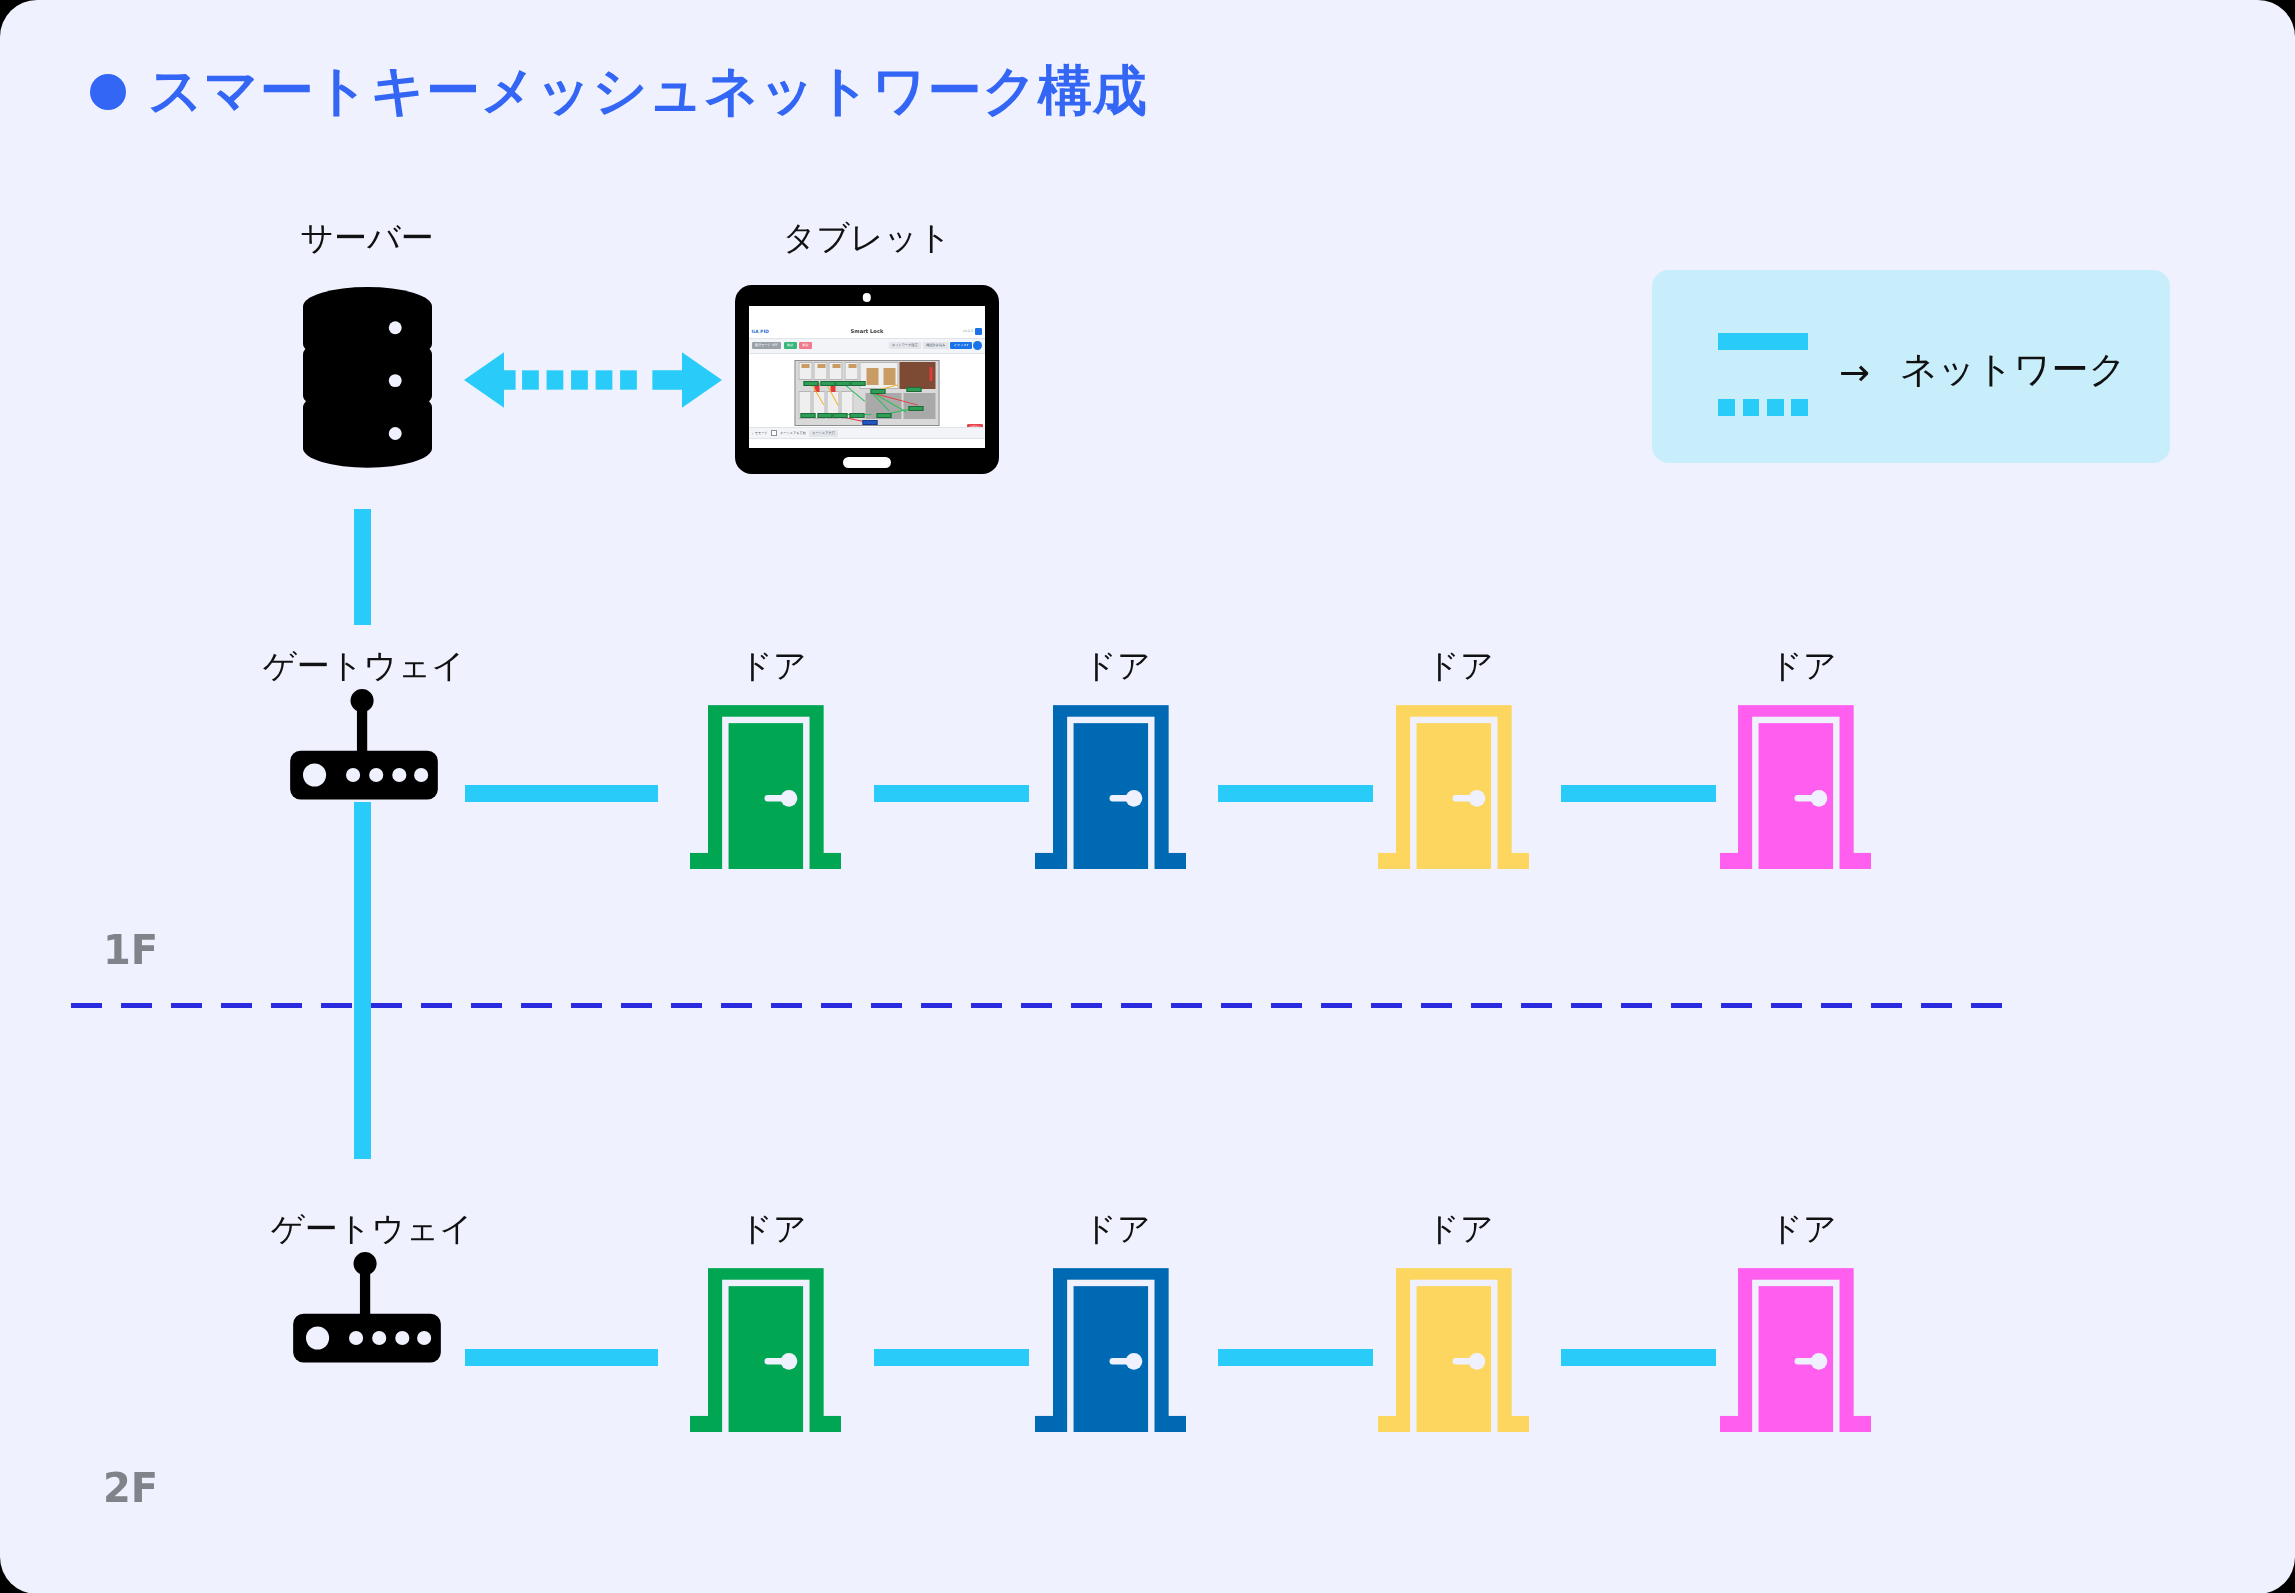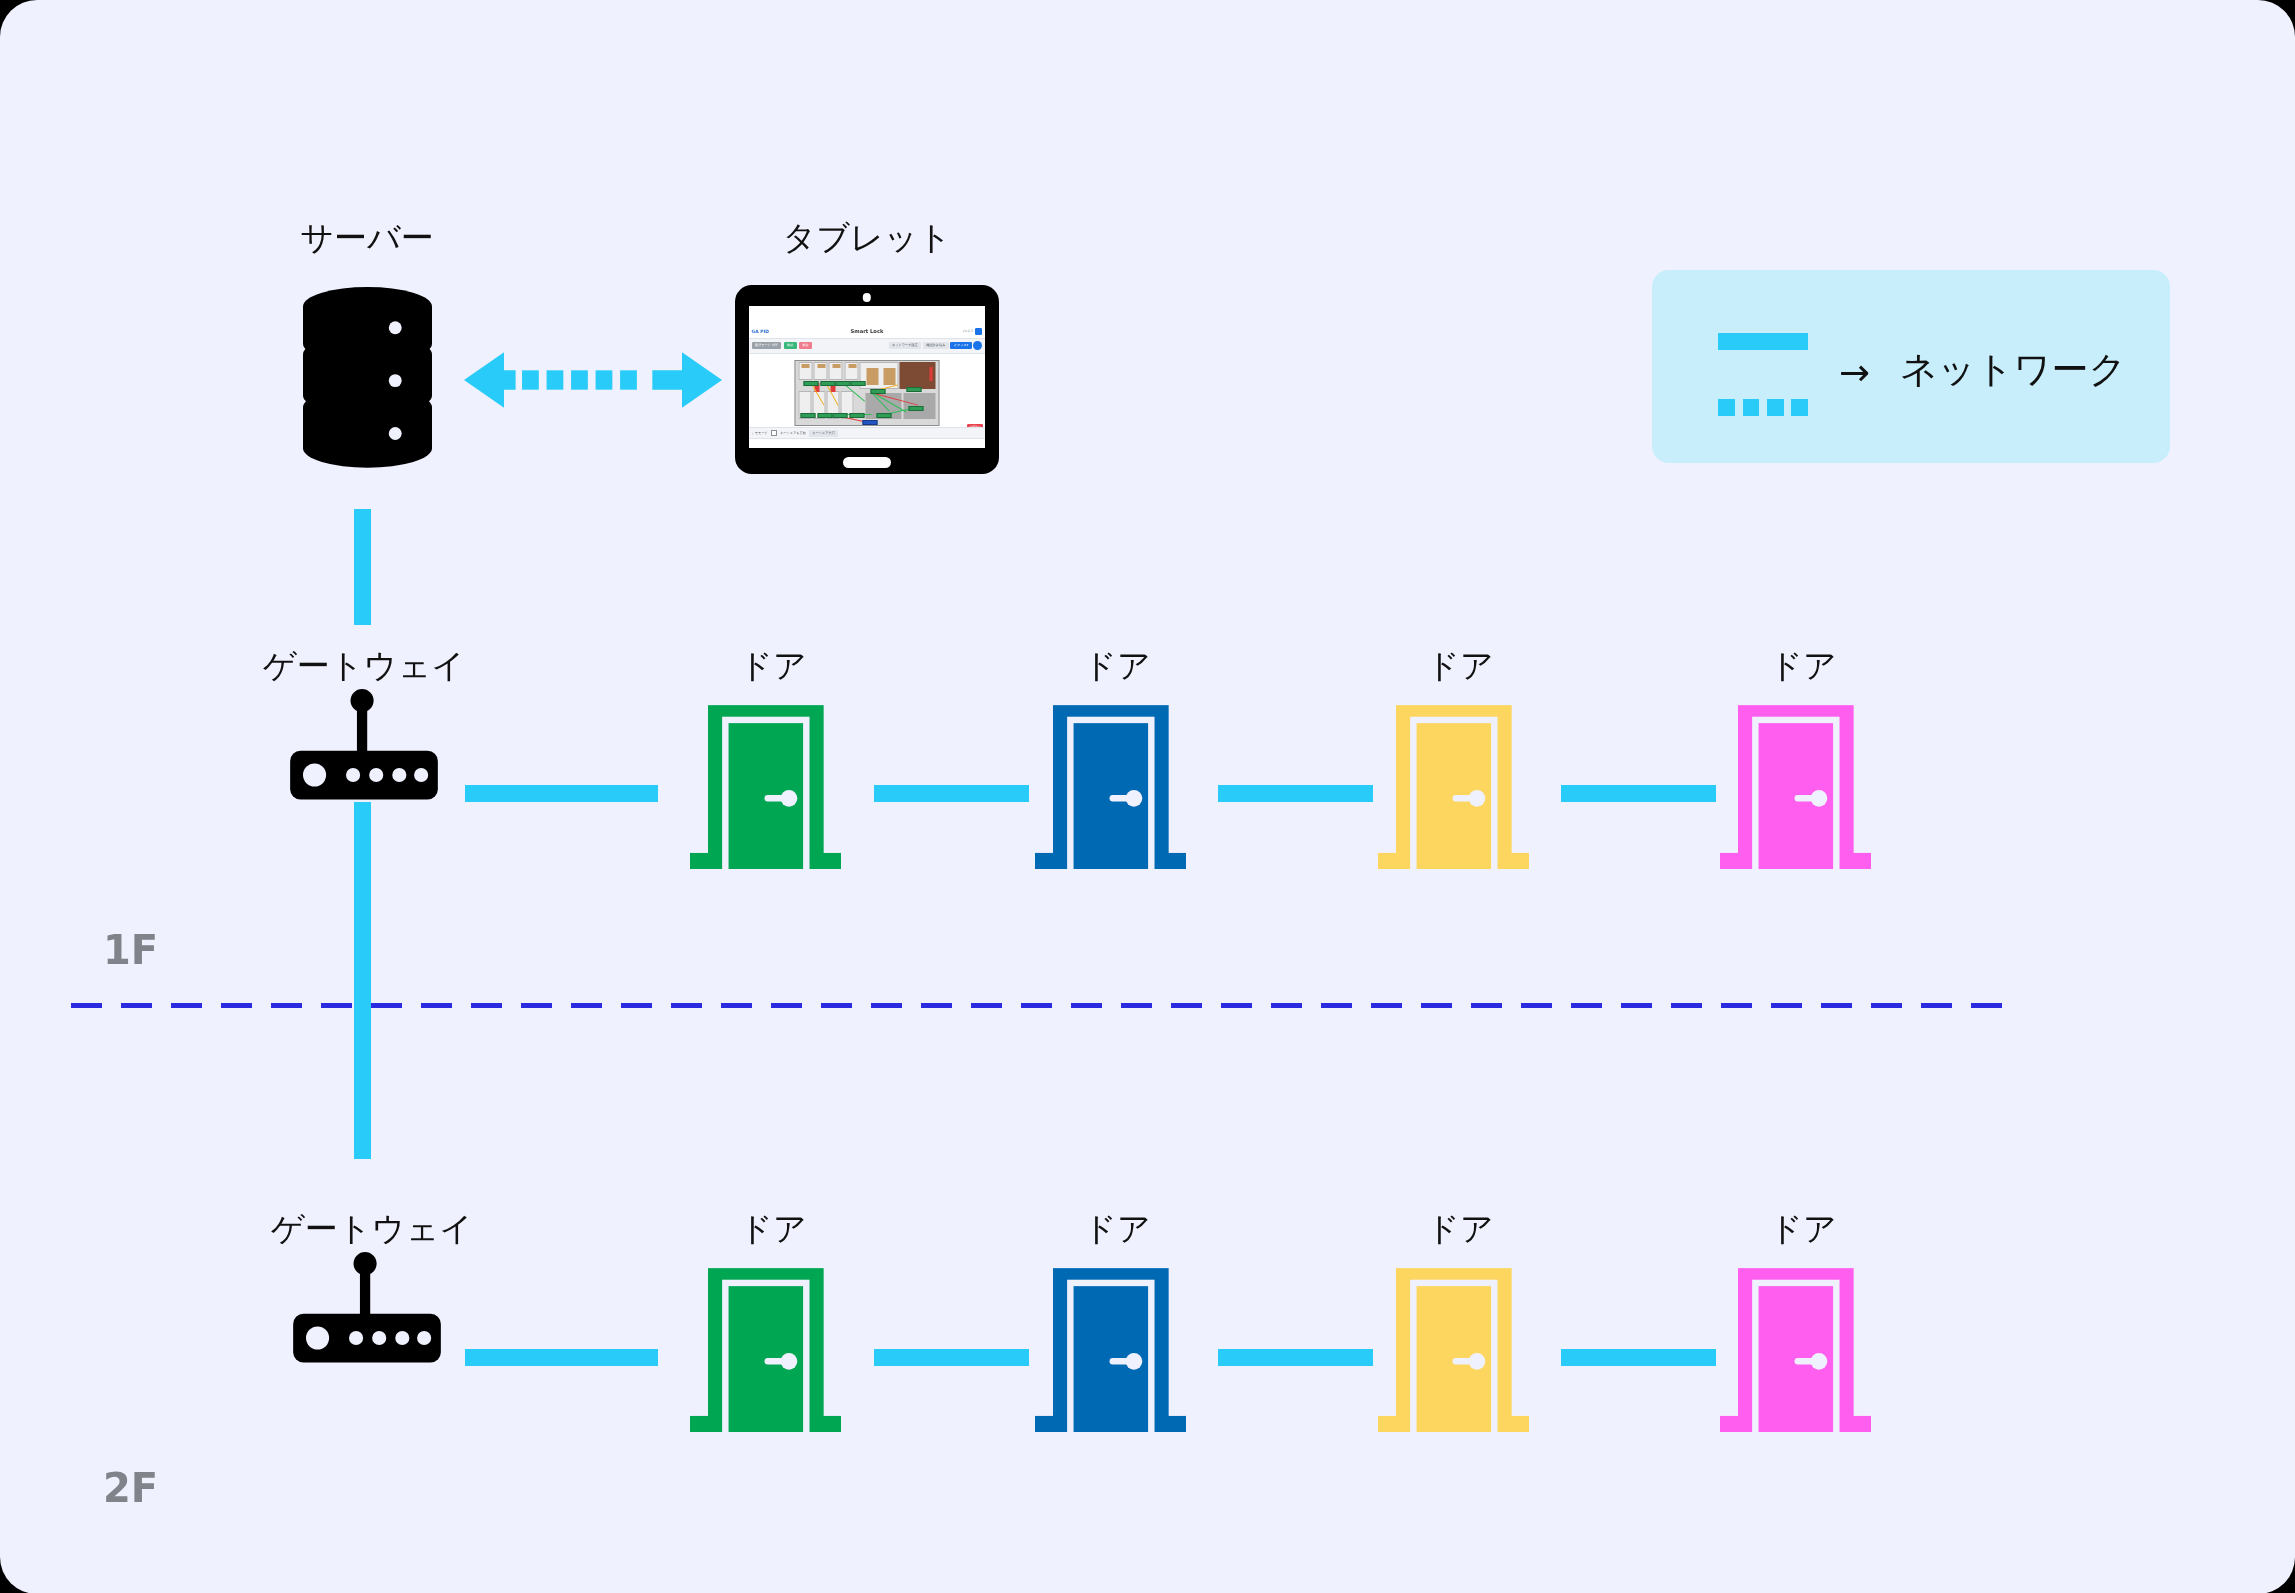--- a/index.html
+++ b/index.html
@@ -158,20 +158,24 @@
   .gateway{position:absolute;width:148px;height:122px;}
 
   
   .door{position:absolute;}
 </style>
 </head>
 <body>
 
 <div id="canvas">
 
+  <div id="title-row">
+    <div id="title-bullet"></div>
+    <div id="title-text">スマートキーメッシュネットワーク構成</div>
+  </div>
 
   <div class="node-label" style="left:367px;top:216px;">サーバー</div>
 
   <svg id="server-icon" viewBox="0 0 200 285">
     <g fill="#000">
       <path d="M0,30 A100,30 0 0,1 200,30 L200,88 A100,30 0 0,1 0,88 Z"></path>
       <path d="M0,104 A100,30 0 0,1 200,104 L200,168 A100,30 0 0,1 0,168 Z"></path>
       <path d="M0,186 A100,30 0 0,1 200,186 L200,250 A100,30 0 0,1 0,250 Z"></path>
     </g>
     <circle cx="143" cy="63" r="10" fill="#F0F1FE"></circle>

